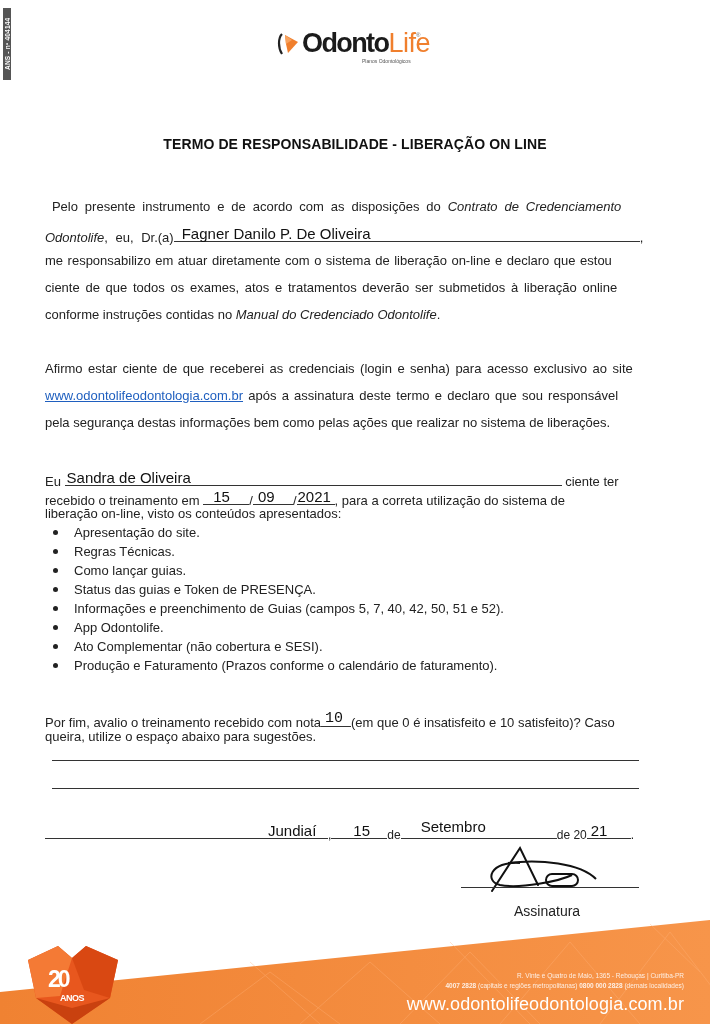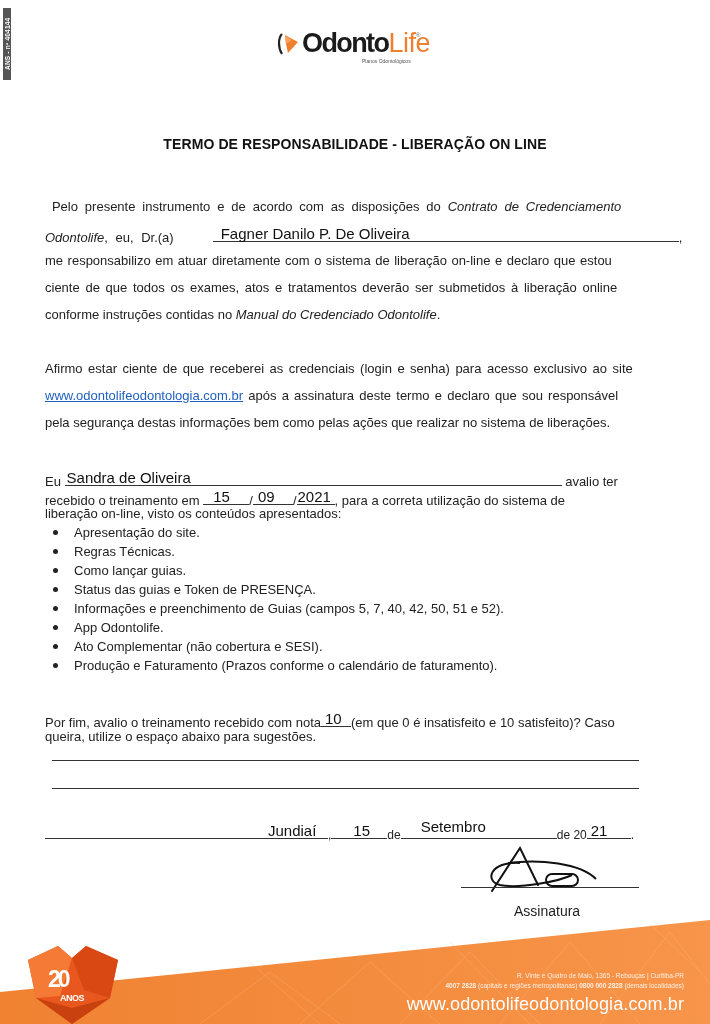--- a/index.html
+++ b/index.html
@@ -70,58 +70,58 @@
   <div class="logo-reg">®</div>
   <div class="logo-sub">Planos Odontológicos</div>
 </div>
 
 <div class="title">TERMO DE RESPONSABILIDADE - LIBERAÇÃO ON LINE</div>
 
 <div class="line" style="top:199px; word-spacing:3.3px;">
   &nbsp;<span>Pelo presente instrumento e de acordo com as disposições do </span><i>Contrato de Credenciamento</i>
 </div>
 <div class="line" style="top:225px;">
-  <i>Odontolife</i><span style="word-spacing:4px;">, eu, Dr.(a)</span><span class="fill" style="width:466px;margin-left:39px;"><span class="hv" style="left:8px; bottom:-1px;">Fagner Danilo P. De Oliveira</span></span><span>,</span>
+  <i>Odontolife</i><span style="word-spacing:4px;">, eu, Dr.(a)</span><span class="fill" style="width:466px;"><span class="hv" style="left:8px; bottom:-1px;">Fagner Danilo P. De Oliveira</span></span><span>,</span>
 </div>
 <div class="line" style="top:253px; word-spacing:0.9px;">me responsabilizo em atuar diretamente com o sistema de liberação on-line e declaro que estou</div>
 <div class="line" style="top:280px; word-spacing:2.1px;">ciente de que todos os exames, atos e tratamentos deverão ser submetidos à liberação online</div>
 <div class="line" style="top:307px;">
   <span>conforme instruções contidas no </span><i>Manual do Credenciado Odontolife</i><span>.</span>
 </div>
 
 <div class="line" style="top:361px; word-spacing:1.9px;">Afirmo estar ciente de que receberei as credenciais (login e senha) para acesso exclusivo ao site</div>
 <div class="line" style="top:388px; word-spacing:1.6px;">
   <span class="link">www.odontolifeodontologia.com.br</span><span> após a assinatura deste termo e declaro que sou responsável</span>
 </div>
 <div class="line" style="top:415px;">pela segurança destas informações bem como pelas ações que realizar no sistema de liberações.</div>
 
 <div class="line" style="top:469px;">
   <span>Eu</span>
   <span class="fill" style="width:497px;"><span class="hv" style="left:2px; bottom:-1px;">Sandra de Oliveira</span></span>
-  <span>avalio ter</span>
+  <span>ciente ter</span>
 </div>
 <div class="line" style="top:488px;">
   <span>recebido o treinamento em</span>
   <span class="fill" style="width:46px;"><span class="hv" style="left:10px; bottom:-1px;">15</span></span>/<span class="fill" style="width:40px;"><span class="hv" style="left:5px; bottom:-1px;">09</span></span>/<span class="fill" style="width:38px;"><span class="hv" style="left:1px; bottom:-1px;">2021</span></span><span>, para a correta utilização do sistema de</span>
 </div>
 <div class="line" style="top:506px;">liberação on-line, visto os conteúdos apresentados:</div>
 
 <ul class="topics">
   <li>Apresentação do site.</li>
   <li>Regras Técnicas.</li>
   <li>Como lançar guias.</li>
   <li>Status das guias e Token de PRESENÇA.</li>
   <li>Informações e preenchimento de Guias (campos 5, 7, 40, 42, 50, 51 e 52).</li>
   <li>App Odontolife.</li>
   <li>Ato Complementar (não cobertura e SESI).</li>
   <li>Produção e Faturamento (Prazos conforme o calendário de faturamento).</li>
 </ul>
 
 <div class="line" style="top:710px;">
-  <span>Por fim, avalio o treinamento recebido com nota</span><span class="fill" style="width:30px;"><span class="hv" style="left:4px; bottom:-1px;">10</span></span><span>(em que 0 é insatisfeito e 10 satisfeito)? Caso</span>
+  <span>Por fim, avalio o treinamento recebido com nota</span><span class="fill" style="width:30px;"><span class="hv" style="left:4px; bottom:-1px;font-family:Liberation Mono, monospace;">10</span></span><span>(em que 0 é insatisfeito e 10 satisfeito)? Caso</span>
 </div>
 <div class="line" style="top:729px;">queira, utilize o espaço abaixo para sugestões.</div>
 
 <div class="rule" style="left:52px; width:587px; top:760px;"></div>
 <div class="rule" style="left:52px; width:587px; top:788px;"></div>
 
 <div class="line" style="top:822px; font-size:12px;">
   <span class="fill" style="width:283px;"><span class="hv" style="left:223px; bottom:-1px;">Jundiaí</span></span><span>,</span><span class="fill" style="width:56px;"><span class="hv" style="left:22px; bottom:-1px;">15</span></span><span>de</span><span class="fill" style="width:156px;"><span class="hv" style="left:20px; bottom:3px;">Setembro</span></span><span>de 20</span><span class="fill" style="width:44px;"><span class="hv" style="left:4px; bottom:-1px;">21</span></span><span>.</span>
 </div>
 

